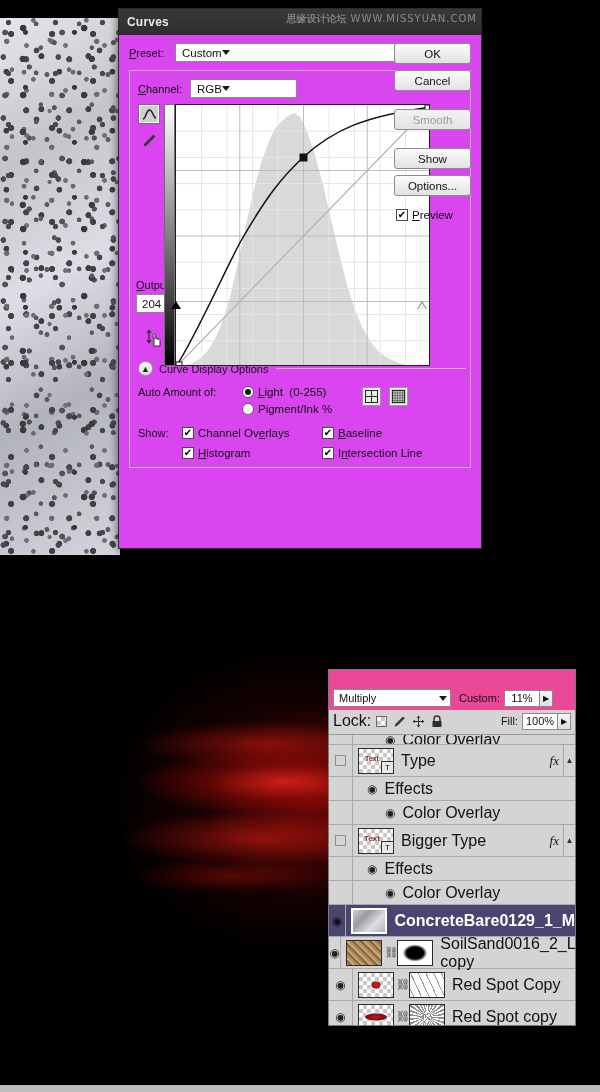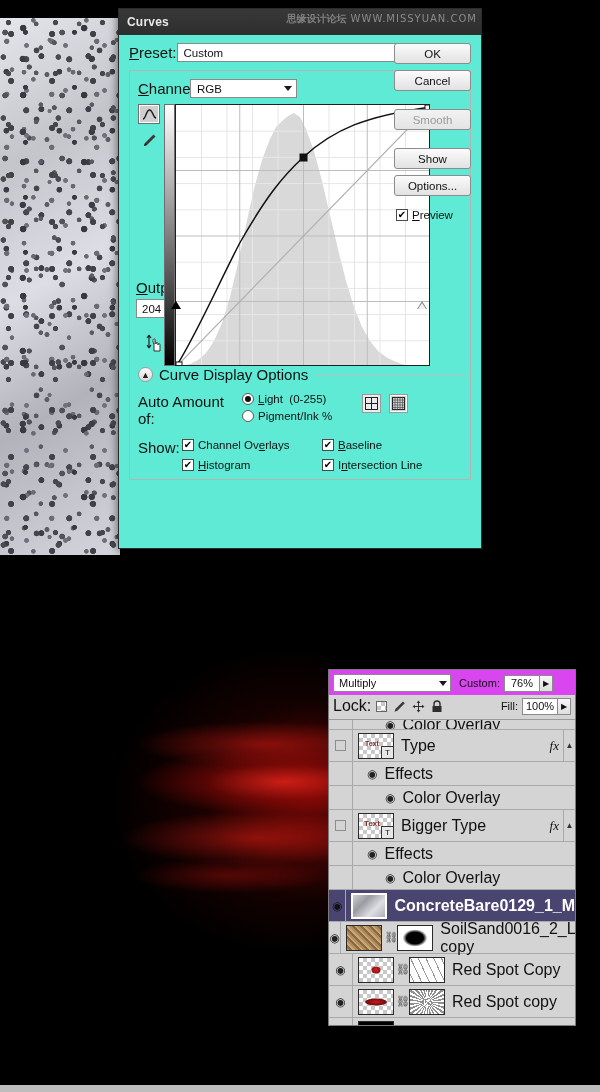--- a/index.html
+++ b/index.html
@@ -67,21 +67,21 @@
       radial-gradient(ellipse 40% 5% at 70% 64%, rgba(190,18,12,0.38) 0%, rgba(0,0,0,0) 75%),
       radial-gradient(ellipse 46% 30% at 95% 48%, rgba(150,10,6,0.55) 0%, rgba(0,0,0,0) 70%),
       radial-gradient(ellipse 70% 42% at 88% 48%, rgba(90,6,4,0.55) 0%, rgba(0,0,0,0) 78%),
       #000;
   }
 
   
   .dialog {
     position: absolute; left: 118px; top: 8px;
     width: 364px; height: 541px;
-    background: #5eead4;
+    background: #d946ef;
     border: 1px solid #2b2b2b;
     box-shadow: 0 2px 9px rgba(0,0,0,.6);
   }
   .titlebar {
     height: 26px;
     background: linear-gradient(180deg,#383838 0%,#2e2e2e 100%);
     color: #e8e8e8;
     font-size: 12px;
     display: flex; align-items: center;
     padding: 0 8px;
@@ -94,27 +94,27 @@
     color: #9a9a9a;
     letter-spacing: 1px;
     opacity: .85;
     font-family: "DejaVu Sans", sans-serif;
     white-space: nowrap;
   }
   .watermark .cn { color:#8d8d8d; letter-spacing:0;font-weight:bold; }
   .dlg-body { padding: 8px 10px 0 10px; font-size: 11.5px; color:#111; }
 
   .row { display: flex; align-items: center; }
-  .lbl { font-size: 15px; color:#111; }
+  .lbl { font-size: 11px; color:#111; }
   .u { text-decoration: underline; }
 
   .preset-row { margin-bottom: 8px; }
   .select {
     height: 19px; border: 1px solid #8a8a8a; background: #fff;
-    display:flex; align-items:center; justify-content:space-between;
+    display:flex; align-items:center; 
     padding: 0 4px 0 6px; font-size: 11.5px; color:#111;
   }
   .caret { width:0;height:0;border-left:4px solid transparent;border-right:4px solid transparent;border-top:5px solid #1a1a1a; }
   .preset-menu-ico {
     width: 17px; height: 17px; margin-left: 6px;
     display:flex; flex-direction:column; justify-content:center; gap:2px; padding-left:2px;
   }
   .preset-menu-ico i { display:block; height:2px; background:#555; }
   .preset-menu-ico i:nth-child(1){width:11px}
   .preset-menu-ico i:nth-child(2){width:11px}
@@ -206,21 +206,21 @@
   }
   .gridbtn.sel{background:#cfcfcf;box-shadow:inset 0 0 0 1px #fff;}
 
   
   .layers {
     position:absolute; left:328px; top:669px; width:248px; height:357px;
     background:#d4d4d4; border:1px solid #7b7b7b;
     font-size:11px; color:#111;
     overflow:hidden;
   }
-  .lp-row1 { display:flex; align-items:center; gap:0; padding:4px 4px 3px 4px; background:#d946ef; }
+  .lp-row1 { display:flex; align-items:center; gap:0; padding:19px 4px 3px 4px; background:#ec4899; }
   .blendsel {
     width:118px;height:18px;border:1px solid #8a8a8a;background:#fff;
     display:flex;align-items:center;justify-content:space-between;padding:0 3px 0 5px;font-size:11px;
   }
   .lp-row2 { display:flex; align-items:center; padding:2px 4px 4px 4px; background:#d4d4d4; border-bottom:1px solid #9a9a9a;}
   .valbox{width:36px;height:17px;border:1px solid #8a8a8a;background:#fff;display:flex;align-items:center;justify-content:center;font-size:11px;}
   .stepper{width:13px;height:17px;border:1px solid #8a8a8a;border-left:none;background:linear-gradient(180deg,#f7f7f7,#dedede);display:flex;align-items:center;justify-content:center;font-size:8px;}
   .lockicons{display:flex;align-items:center;gap:6px;margin-left:5px;}
 
   .layer-list { background:#d4d4d4; }
@@ -507,21 +507,21 @@
 
   <div class="layers">
 
     <div class="lp-row1">
       <div class="blendsel">
         <span>Multiply</span>
         <span class="caret"></span>
       </div>
       <span class="lbl" style="margin-left:8px;font-size:11px">Custom:</span>
       <div class="valbox" style="margin-left:4px">
-        <span>76%</span>
+        <span>11%</span>
       </div>
       <div class="stepper">▶</div>
     </div>
 
     <div class="lp-row2">
       <span class="lbl" style="font-size:16px">Lock:</span>
       <div class="lockicons">
         <span class="checker" style="width:11px;height:11px;border:1px solid #666;display:inline-block"></span>
         <svg width="13" height="13" viewBox="0 0 13 13">
             <path d="M10 1.5 L11.8 3.3 L4.3 10.8 L1.6 11.8 L2.4 9 Z" fill="#3a3a3a"></path>

